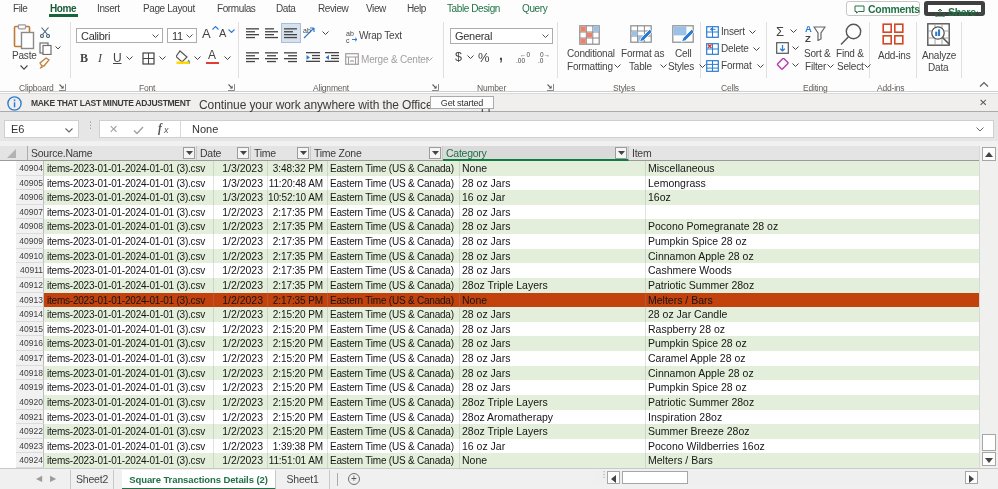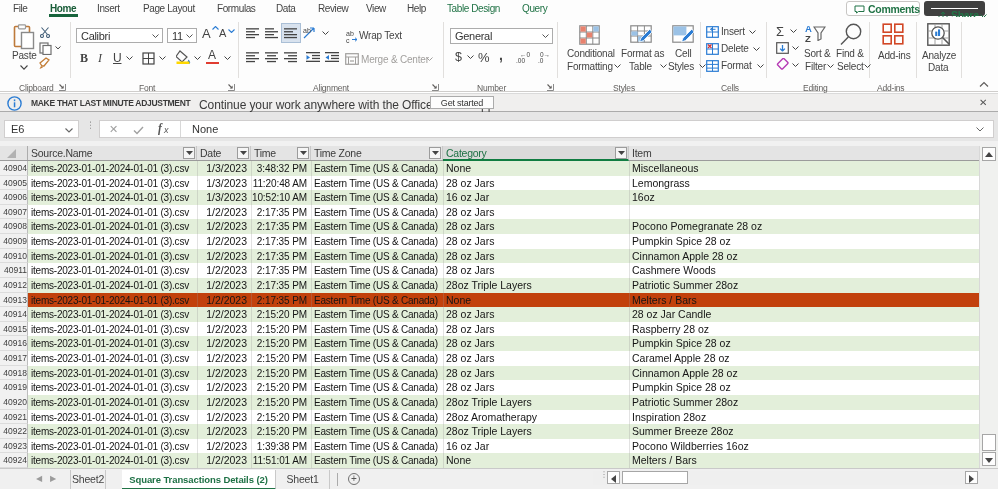--- a/index.html
+++ b/index.html
@@ -19,21 +19,21 @@
 
 #notif{position:absolute;left:0;top:93px;width:998px;height:19px;background:#f0efee;border-top:1px solid #dadada;border-bottom:1px solid #ababab;}
 
 #fbar{position:absolute;left:0;top:112px;width:998px;height:29px;background:#e6e6e6;}
 #fgap{position:absolute;left:0;top:141px;width:998px;height:5px;background:#f1f1f1;}
 
 #ghead{position:absolute;left:0;top:146px;width:979px;height:15px;background:#e4e4e4;border-bottom:1px solid #9b9b9b;}
 .hc{position:absolute;top:0;height:14px;font-size:10.5px;letter-spacing:-0.25px;color:#3b3b3b;padding-left:3px;line-height:14px;white-space:nowrap;border-right:1px solid #c9c9c9;}
 .fbtn{position:absolute;top:1px;width:12px;height:12px;background:#f5f5f5;border:1px solid #9c9c9c;}
 .fbtn svg{display:block;margin:3px auto 0;}
-#grid{position:absolute;left:0;top:161px;width:979px;height:307px;background:#fff;}
+#grid{position:absolute;left:16px;top:161px;width:979px;height:307px;background:#fff;}
 .r{position:absolute;left:0;width:979px;overflow:hidden;}
 .c{position:absolute;top:0;height:100%;font-size:10.5px;color:#151515;line-height:15px;white-space:nowrap;overflow:hidden;}
 .la{text-align:left;}
 .ra{text-align:right;}
 .fn{font-size:10px;letter-spacing:-0.22px;}
 .tm{font-size:10px;letter-spacing:-0.1px;}
 .num{background:#f1f1f1;border-right:1px solid #bdbdbd;border-bottom:1px solid #dcdcdc;color:#3c3c3c;text-align:right;padding-right:0;font-size:8.5px;letter-spacing:0;}
 .gl{position:absolute;top:0;width:1px;height:307px;background:rgba(150,150,150,0.28);}
 
 #vsb{position:absolute;left:979px;top:146px;width:19px;height:322px;background:#f0f1ef;border-left:1px solid #d8d8d8;}
@@ -58,21 +58,21 @@
   <span class="mt grn" style="left:447px;">Table Design</span>
   <span class="mt grn" style="left:522px;">Query</span>
 
   <div style="position:absolute;left:846px;top:1px;width:74px;height:15px;border:1px solid #c8c6c4;border-radius:3px;background:#fff;">
     <svg style="position:absolute;left:7px;top:3px;" width="11" height="9" viewBox="0 0 11 9">
         <path d="M1 1h9v5.5H4.5L2.5 8V6.5H1z" fill="none" stroke="#217346" stroke-width="1"></path>
       </svg>
     <span style="position:absolute;left:21px;top:1px;font-size:10.5px;letter-spacing:-0.3px;color:#217346;font-weight:bold;">Comments</span>
   </div>
 
-  <div style="position:absolute;left:924px;top:1px;width:61px;height:15px;border:7px solid #404040;border-radius:3px;background:#fff;">
+  <div style="position:absolute;left:924px;top:1px;width:61px;height:15px;border:4px solid #404040;border-radius:3px;background:#fff;">
     <svg style="position:absolute;left:7px;top:2.5px;" width="11" height="10" viewBox="0 0 11 10">
         <path d="M1 5v4h8V5" fill="none" stroke="#217346" stroke-width="1"></path>
         <path d="M5 6V1M5 1L3 3M5 1l2 2" fill="none" stroke="#217346" stroke-width="1"></path>
       </svg>
     <span style="position:absolute;left:20px;top:1px;font-size:10.5px;letter-spacing:-0.3px;color:#217346;font-weight:bold;">Share</span>
     <svg style="position:absolute;left:49px;top:6px;" width="7" height="4.0" viewBox="0 0 7 4.0">
         <path d="M0.5 0.5L3.5 3.5L6.5 0.5" fill="none" stroke="#217346" stroke-width="1.0"></path>
       </svg>
   </div>
 </div>
@@ -695,21 +695,21 @@
   <div class="sbtn" style="left:2px;top:306px;width:14px;height:14px;">
       <svg style="display:block;margin:5px auto 0;" width="8" height="5" viewBox="0 0 8 5">
         <path d="M0 0h8L4 5z" fill="#444"></path>
       </svg>
     </div>
 </div>
 
 <div id="tabbar">
   <span style="position:absolute;left:36px;top:5px;font-size:8px;color:#9b9b9b;">◀</span>
   <span style="position:absolute;left:50px;top:5px;font-size:8px;color:#9b9b9b;">▶</span>
-  <div class="stab" style="left:70px;width:36px;border-left:1px solid #c9c9c9;">Sheet2</div>
+  <div class="stab" style="left:70px;width:44px;border-left:1px solid #c9c9c9;">Sheet2</div>
   <div class="stab" style="left:122px;width:154px;background:#fff;font-weight:bold;color:#1e7145;border-bottom:2.5px solid #217346;font-size:9.5px;letter-spacing:-0.1px;">Square Transactions Details (2)</div>
   <div class="stab" style="left:276px;width:54px;">Sheet1</div>
   <div style="position:absolute;left:337px;top:4px;width:1px;height:13px;background:#ababab;"></div>
   <div style="position:absolute;left:348px;top:4px;width:12px;height:12px;border:1px solid #717171;border-radius:50%;color:#555;font-size:10px;text-align:center;line-height:10px;">+</div>
 
   <div style="position:absolute;left:593px;top:2px;width:385px;height:14px;background:#efefef;">
     <div style="position:absolute;left:7px;top:2px;width:3px;height:10px;color:#8a8a8a;font-size:8px;line-height:3.4px;">⋮</div>
     <div class="sbtn" style="left:14px;top:0;width:13px;height:13px;">
         <svg style="display:block;margin:3px auto 0;" width="5" height="8" viewBox="0 0 5 8">
           <path d="M5 0v8L0 4z" fill="#444"></path>

